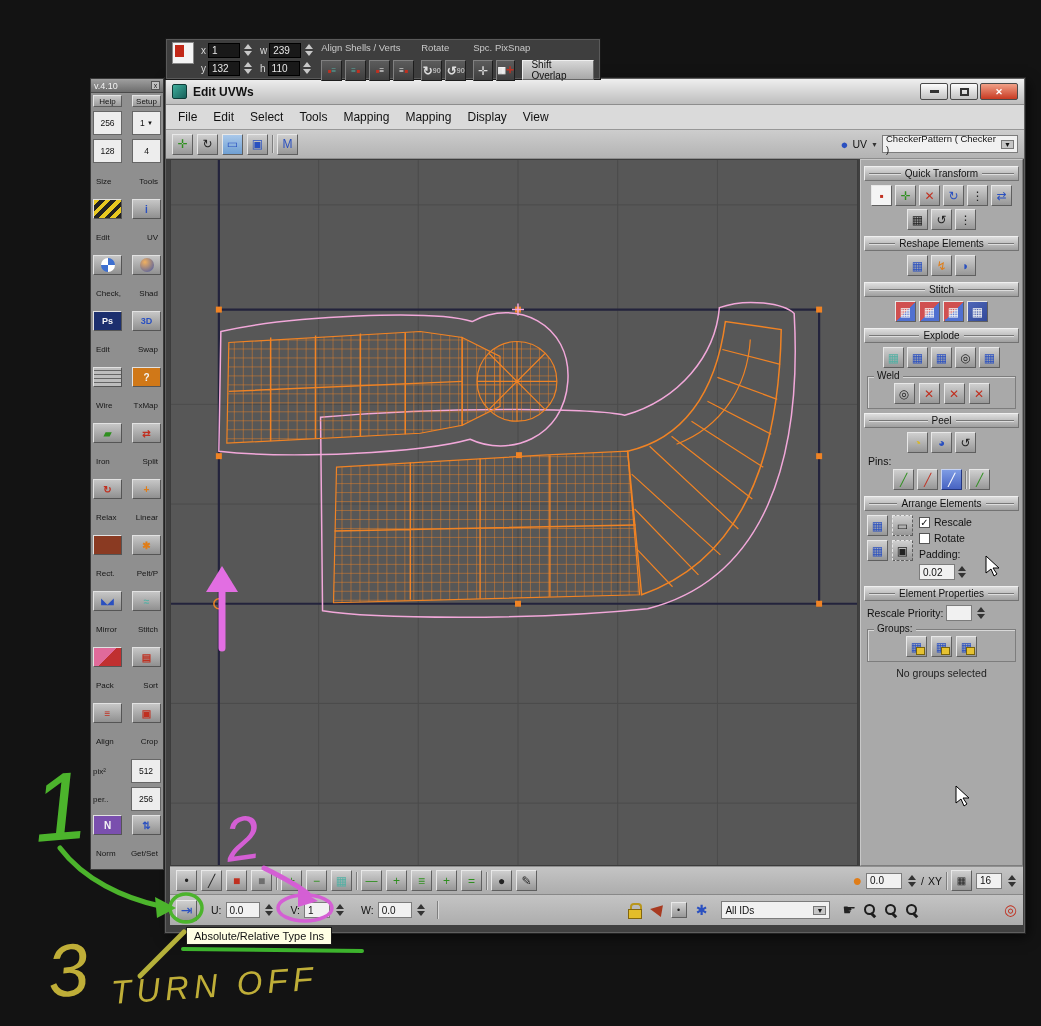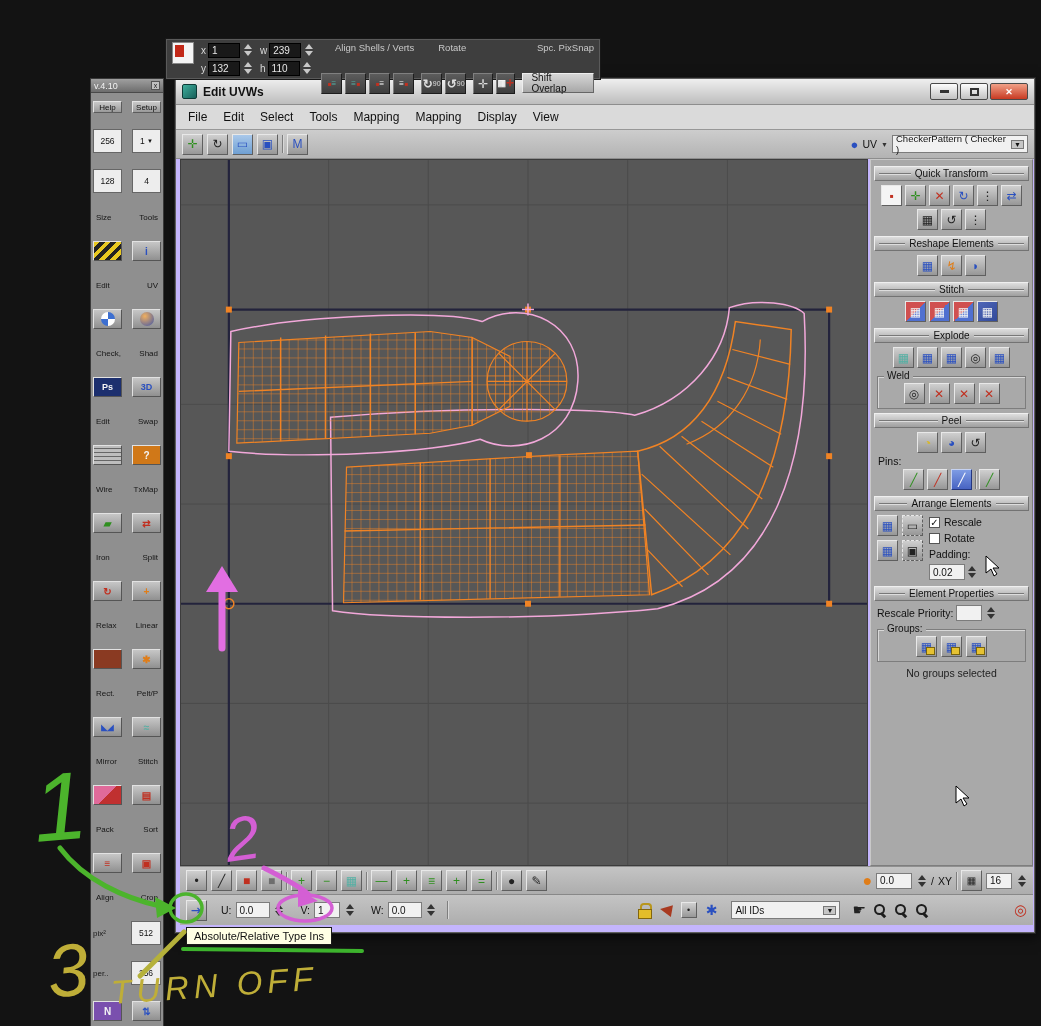--- a/index.html
+++ b/index.html
@@ -18,33 +18,33 @@
   .sp::before{content:"";border-left:4px solid transparent;border-right:4px solid transparent;border-bottom:5px solid #333}
   .sp::after{content:"";border-left:4px solid transparent;border-right:4px solid transparent;border-top:5px solid #333}
   .sp.dk::before{border-bottom-color:#c8c8c8}
   .sp.dk::after{border-top-color:#c8c8c8}
   .vsep{width:1px;height:18px;background:#7e7e7e;box-shadow:1px 0 0 #d8d8d8;display:inline-block}
   .cb{width:11px;height:11px;background:#fff;border:1px solid #555;font-size:10px;line-height:10px;text-align:center;color:#111;display:inline-block}
   
   #pixsnap{left:165px;top:38px;width:436px;height:42px;background:#3e3e3e;border:1px solid #181818;box-shadow:inset 0 0 0 1px #5a5a5a;display:flex;align-items:flex-start;gap:7px;padding:3px 6px;z-index:20}
   .prow{display:flex;align-items:center;gap:2px;color:#d8d8d8;font-size:10px}
   .pcol{display:flex;flex-direction:column;gap:2px}
-  .pgrp{display:flex;flex-direction:column;align-items:flex-end;gap:20px}
+  .pgrp{display:flex;flex-direction:column;align-items:flex-start;gap:7px}
   .pgrp-h{font-size:9.5px;color:#c9c9c9;white-space:nowrap}
   .pgrp-r{display:flex;gap:3px}
   
   #textools{left:90px;top:78px;width:74px;background:#8f8f8f;border:1px solid #3a3a3a;z-index:15}
   .tt-title{height:14px;background:linear-gradient(#9f9f9f,#6d6d6d);color:#f2f2f2;font-size:9px;display:flex;align-items:center;justify-content:space-between;padding:0 3px;border-bottom:1px solid #4a4a4a}
-  .tt-row{display:flex;gap:10px;padding:8px 2px;align-items:center;justify-content:center}
+  .tt-row{display:flex;gap:10px;padding:2px 2px;align-items:center;justify-content:center}
   .tt-btn{flex:1;height:12px;font-size:8px;background:linear-gradient(#c9c9c9,#9a9a9a);border:1px solid;border-color:#e4e4e4 #5c5c5c #5c5c5c #e4e4e4;display:inline-flex;align-items:center;justify-content:center;color:#111}
   .tt-field{flex:1;height:24px;background:#ededed;border:1px solid #666;font-size:8.5px;display:inline-flex;align-items:center;justify-content:center;color:#111}
   .tt-cap{display:flex;justify-content:space-between;padding:16px 5px;font-size:8px;color:#161616;height:11px;align-items:center}
   .tico{width:30px;height:20px;background:linear-gradient(#c6c6c6,#909090);border:1px solid;border-color:#e2e2e2 #555 #555 #e2e2e2;display:inline-flex;align-items:center;justify-content:center;font-size:10px;font-weight:bold}
   
-  #uvwindow{left:175px;top:78px;width:860px;height:855px;background:#c4b5fd;border:1px solid #5f5f5f;box-shadow:0 0 0 1px #222,3px 4px 12px rgba(0,0,0,.65);z-index:10}
+  #uvwindow{left:165px;top:78px;width:860px;height:855px;background:#404040;border:1px solid #5f5f5f;box-shadow:0 0 0 1px #222,3px 4px 12px rgba(0,0,0,.65);z-index:10}
   #titlebar{height:26px;background:linear-gradient(#efefef,#bdbdbd);display:flex;align-items:center;gap:6px;padding:0 6px;border-bottom:1px solid #8d8d8d}
   #titlebar .ttl{font-size:12px;color:#111;font-weight:bold}
   .winbtn{width:28px;height:17px;border:1px solid #4a4a4a;border-radius:2px;background:linear-gradient(#fdfdfd,#c2c2c2);display:inline-flex;align-items:center;justify-content:center;font-size:9px;color:#222}
   .winbtn.close{width:38px;background:linear-gradient(#f0a188,#c83a22);color:#fff;font-weight:bold}
   #menubar{height:25px;background:#dadada;display:flex;align-items:center;padding:0 4px;border-bottom:1px solid #979797;font-size:12px;color:#111}
   #menubar span{padding:3px 8px}
   #wtoolbar{height:29px;background:linear-gradient(#cdcdcd,#b3b3b3);border-bottom:1px solid #8d8d8d;display:flex;align-items:center;gap:4px;padding:0 6px}
   #canvas{left:4px;top:80px;width:688px;height:707px;display:block;background:#575757;border:1px solid #3c3c3c}
   
   #rightpanel{left:694px;top:80px;width:163px;height:707px;background:#a9a9a9;border:1px solid;border-color:#c8c8c8 #7e7e7e #7e7e7e #c8c8c8;padding:2px 3px;overflow:hidden}

